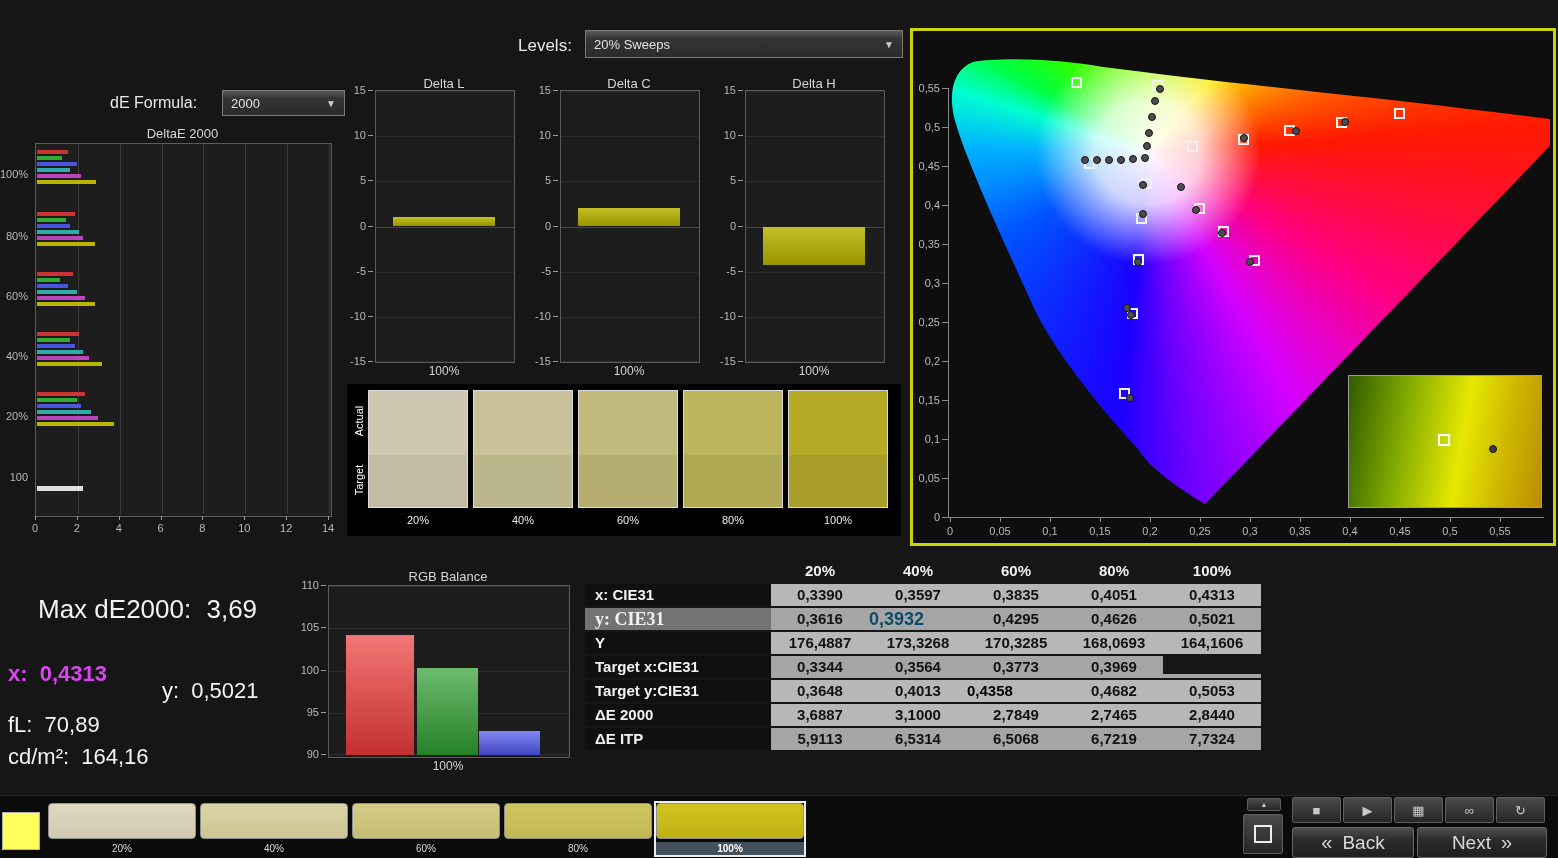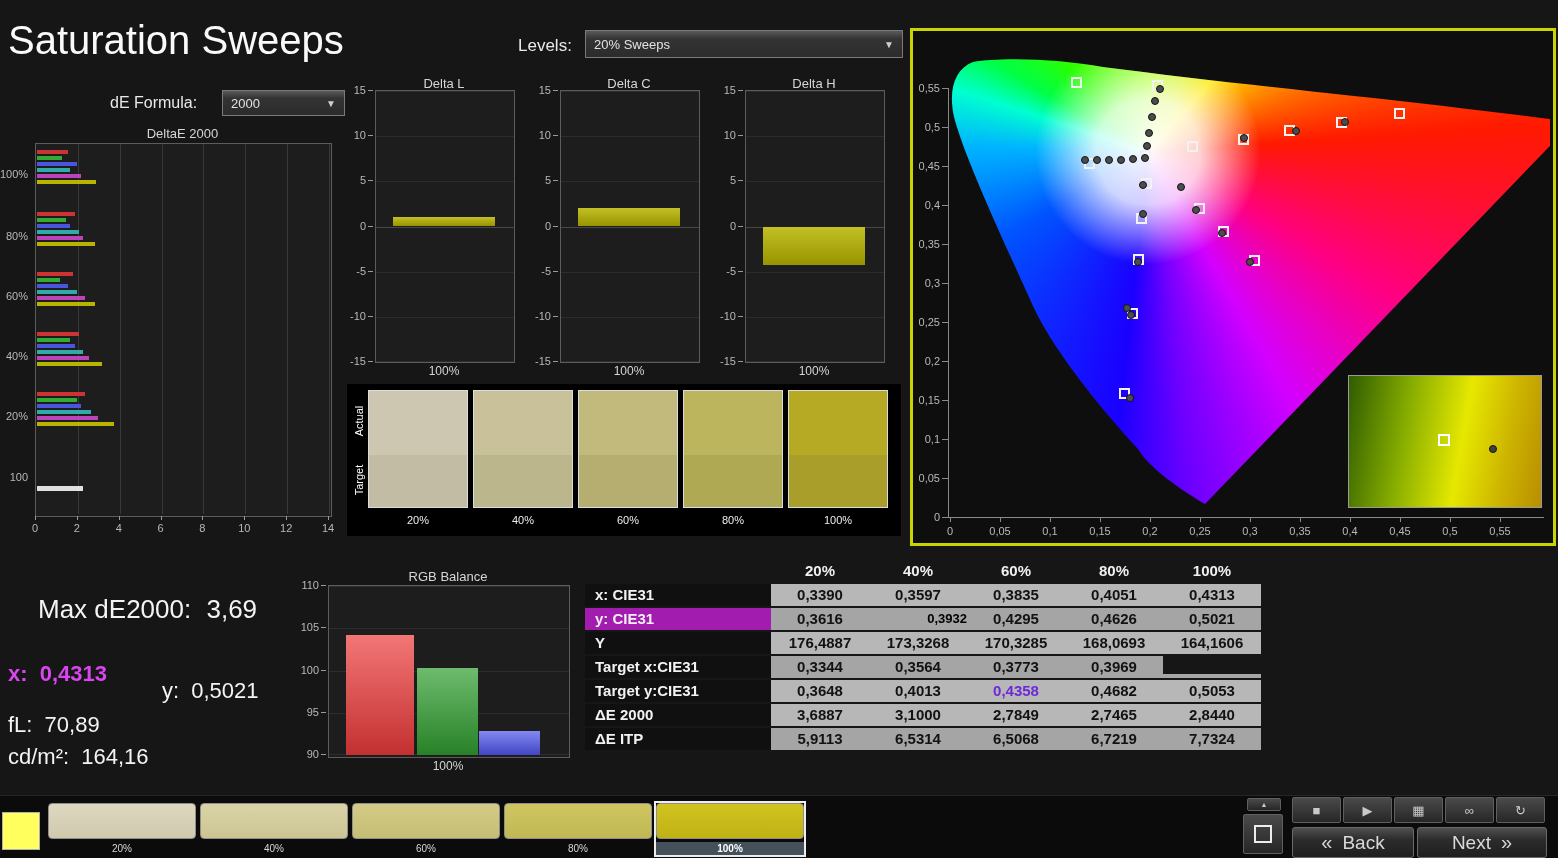--- a/index.html
+++ b/index.html
@@ -17,21 +17,20 @@
       background:linear-gradient(#505050,#2c2c2c 40%,#1f1f1f);border:1px solid #6a6a6a;border-radius:3px;
       color:#d9d9d9;font-size:19px;}
   .smallbtn{background:linear-gradient(#4a4a4a,#262626);border:1px solid #5f5f5f;border-radius:2px;
       color:#c9c9c9;display:flex;align-items:center;justify-content:center;box-sizing:border-box;}
 </style>
 </head>
 <body>
 
 <div id="app">
 
-  <div class="abs" style="left:8px;top:18px;font-size:40px;color:#fafafa;">Saturation Sweeps</div>
 
   <div class="abs" style="left:518px;top:36px;font-size:17px;color:#e9e9e9;">Levels:</div>
   <div class="dd" style="left:585px;top:30px;width:318px;height:28px;">
     <span>20% Sweeps</span>
     <span class="arrow">▼</span>
   </div>
 
   <div class="abs" style="left:110px;top:94px;font-size:16px;color:#e9e9e9;">dE Formula:</div>
   <div class="dd" style="left:222px;top:90px;width:123px;height:26px;">
     <span>2000</span>
@@ -394,23 +393,23 @@
       </div>
       <div style="display: flex; height: 22px; margin-bottom: 2px;">
         <div style="width: 186px; background: rgb(16, 16, 16); color: rgb(242, 242, 242); font-size: 15px; font-weight: bold; line-height: 22px; padding-left: 10px; box-sizing: border-box;">x: CIE31</div>
         <div style="width: 98px; background: rgb(183, 183, 183); color: rgb(18, 18, 18); font-size: 15px; font-weight: bold; text-align: center; line-height: 22px;">0,3390</div>
         <div style="width: 98px; background: rgb(183, 183, 183); color: rgb(18, 18, 18); font-size: 15px; font-weight: bold; text-align: center; line-height: 22px;">0,3597</div>
         <div style="width: 98px; background: rgb(183, 183, 183); color: rgb(18, 18, 18); font-size: 15px; font-weight: bold; text-align: center; line-height: 22px;">0,3835</div>
         <div style="width: 98px; background: rgb(183, 183, 183); color: rgb(18, 18, 18); font-size: 15px; font-weight: bold; text-align: center; line-height: 22px;">0,4051</div>
         <div style="width: 98px; background: rgb(183, 183, 183); color: rgb(18, 18, 18); font-size: 15px; font-weight: bold; text-align: center; line-height: 22px;">0,4313</div>
       </div>
       <div style="display: flex; height: 22px; margin-bottom: 2px;">
-        <div style="width: 186px; background: #a21caf; color: rgb(242, 242, 242); font-size: 15px; font-weight: bold; line-height: 22px; padding-left: 10px; box-sizing: border-box;">y: CIE31</div>
+        <div style="width: 186px; background: #737373; color: rgb(242, 242, 242); font-size: 18px; font-weight: bold; line-height: 22px; padding-left: 10px; box-sizing: border-box; font-family: Liberation Serif, serif;">y: CIE31</div>
         <div style="width: 98px; background: rgb(165, 165, 165); color: rgb(18, 18, 18); font-size: 15px; font-weight: bold; text-align: center; line-height: 22px;">0,3616</div>
-        <div style="width: 98px; background: rgb(165, 165, 165); color: #000000; font-size: 13px; font-weight: bold; text-align: right; line-height: 22px;">0,3932</div>
+        <div style="width: 98px; background: rgb(165, 165, 165); color: #0c4a6e; font-size: 18px; font-weight: bold; text-align: left; line-height: 22px;">0,3932</div>
         <div style="width: 98px; background: rgb(165, 165, 165); color: rgb(18, 18, 18); font-size: 15px; font-weight: bold; text-align: center; line-height: 22px;">0,4295</div>
         <div style="width: 98px; background: rgb(165, 165, 165); color: rgb(18, 18, 18); font-size: 15px; font-weight: bold; text-align: center; line-height: 22px;">0,4626</div>
         <div style="width: 98px; background: rgb(165, 165, 165); color: rgb(18, 18, 18); font-size: 15px; font-weight: bold; text-align: center; line-height: 22px;">0,5021</div>
       </div>
       <div style="display: flex; height: 22px; margin-bottom: 2px;">
         <div style="width: 186px; background: rgb(16, 16, 16); color: rgb(242, 242, 242); font-size: 15px; font-weight: bold; line-height: 22px; padding-left: 10px; box-sizing: border-box;">Y</div>
         <div style="width: 98px; background: rgb(183, 183, 183); color: rgb(18, 18, 18); font-size: 15px; font-weight: bold; text-align: center; line-height: 22px;">176,4887</div>
         <div style="width: 98px; background: rgb(183, 183, 183); color: rgb(18, 18, 18); font-size: 15px; font-weight: bold; text-align: center; line-height: 22px;">173,3268</div>
         <div style="width: 98px; background: rgb(183, 183, 183); color: rgb(18, 18, 18); font-size: 15px; font-weight: bold; text-align: center; line-height: 22px;">170,3285</div>
         <div style="width: 98px; background: rgb(183, 183, 183); color: rgb(18, 18, 18); font-size: 15px; font-weight: bold; text-align: center; line-height: 22px;">168,0693</div>
@@ -421,21 +420,21 @@
         <div style="width: 98px; background: rgb(165, 165, 165); color: rgb(18, 18, 18); font-size: 15px; font-weight: bold; text-align: center; line-height: 22px;">0,3344</div>
         <div style="width: 98px; background: rgb(165, 165, 165); color: rgb(18, 18, 18); font-size: 15px; font-weight: bold; text-align: center; line-height: 22px;">0,3564</div>
         <div style="width: 98px; background: rgb(165, 165, 165); color: rgb(18, 18, 18); font-size: 15px; font-weight: bold; text-align: center; line-height: 22px;">0,3773</div>
         <div style="width: 98px; background: rgb(165, 165, 165); color: rgb(18, 18, 18); font-size: 15px; font-weight: bold; text-align: center; line-height: 22px;">0,3969</div>
         <div style="width: 98px; background: rgb(165, 165, 165); color: rgb(18, 18, 18); font-size: 15px; font-weight: bold; text-align: center; line-height: 22px; margin-top: 18px;">0,4193</div>
       </div>
       <div style="display: flex; height: 22px; margin-bottom: 2px;">
         <div style="width: 186px; background: rgb(16, 16, 16); color: rgb(242, 242, 242); font-size: 15px; font-weight: bold; line-height: 22px; padding-left: 10px; box-sizing: border-box;">Target y:CIE31</div>
         <div style="width: 98px; background: rgb(183, 183, 183); color: rgb(18, 18, 18); font-size: 15px; font-weight: bold; text-align: center; line-height: 22px;">0,3648</div>
         <div style="width: 98px; background: rgb(183, 183, 183); color: rgb(18, 18, 18); font-size: 15px; font-weight: bold; text-align: center; line-height: 22px;">0,4013</div>
-        <div style="width: 98px; background: rgb(183, 183, 183); color: #6d28d9; font-size: 15px; font-weight: bold; text-align: center; line-height: 22px;">0,4358</div>
+        <div style="width: 98px; background: rgb(183, 183, 183); color: #000000; font-size: 15px; font-weight: bold; text-align: left; line-height: 22px;">0,4358</div>
         <div style="width: 98px; background: rgb(183, 183, 183); color: rgb(18, 18, 18); font-size: 15px; font-weight: bold; text-align: center; line-height: 22px;">0,4682</div>
         <div style="width: 98px; background: rgb(183, 183, 183); color: rgb(18, 18, 18); font-size: 15px; font-weight: bold; text-align: center; line-height: 22px;">0,5053</div>
       </div>
       <div style="display: flex; height: 22px; margin-bottom: 2px;">
         <div style="width: 186px; background: rgb(16, 16, 16); color: rgb(242, 242, 242); font-size: 15px; font-weight: bold; line-height: 22px; padding-left: 10px; box-sizing: border-box;">ΔE 2000</div>
         <div style="width: 98px; background: rgb(183, 183, 183); color: rgb(18, 18, 18); font-size: 15px; font-weight: bold; text-align: center; line-height: 22px;">3,6887</div>
         <div style="width: 98px; background: rgb(183, 183, 183); color: rgb(18, 18, 18); font-size: 15px; font-weight: bold; text-align: center; line-height: 22px;">3,1000</div>
         <div style="width: 98px; background: rgb(183, 183, 183); color: rgb(18, 18, 18); font-size: 15px; font-weight: bold; text-align: center; line-height: 22px;">2,7849</div>
         <div style="width: 98px; background: rgb(183, 183, 183); color: rgb(18, 18, 18); font-size: 15px; font-weight: bold; text-align: center; line-height: 22px;">2,7465</div>
         <div style="width: 98px; background: rgb(183, 183, 183); color: rgb(18, 18, 18); font-size: 15px; font-weight: bold; text-align: center; line-height: 22px;">2,8440</div>

